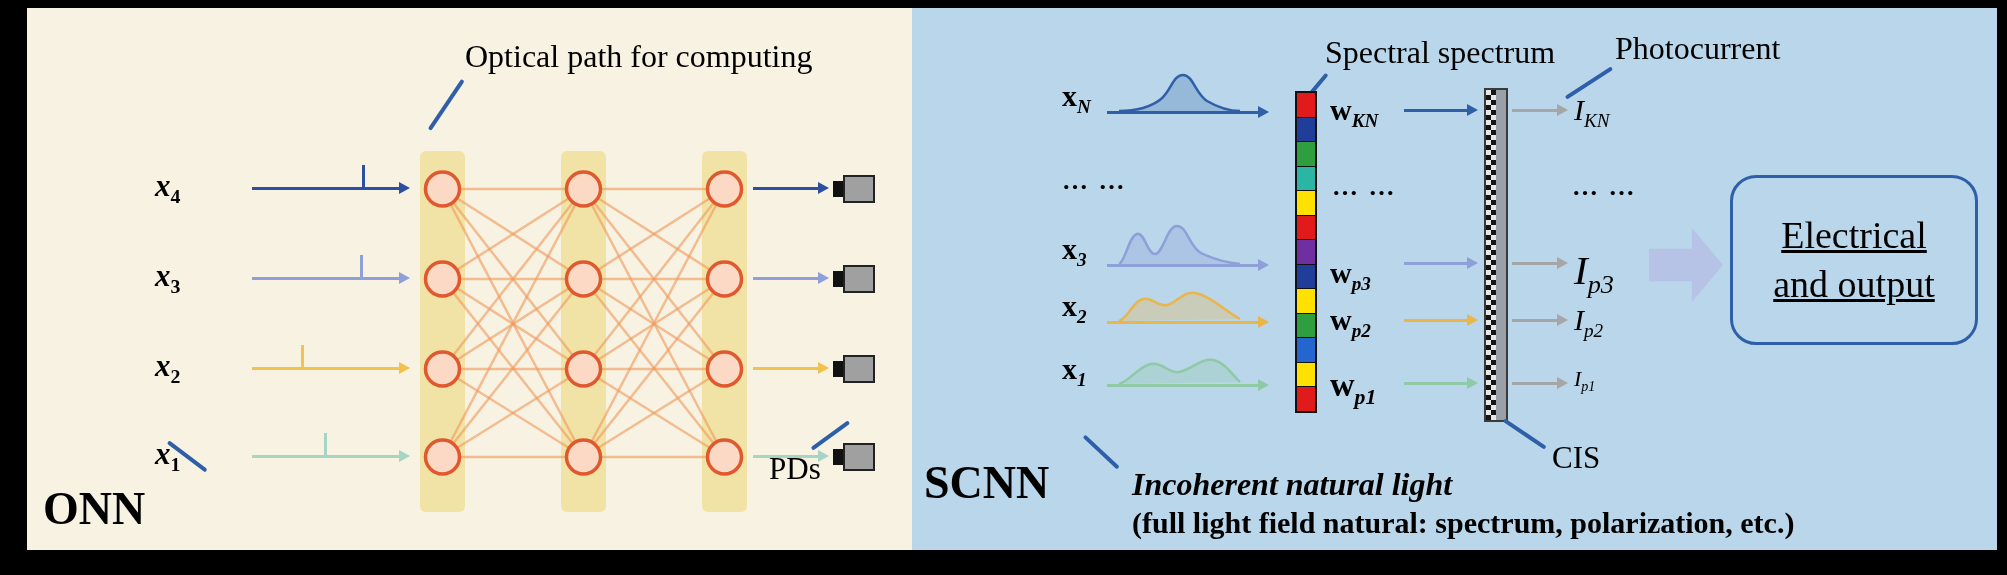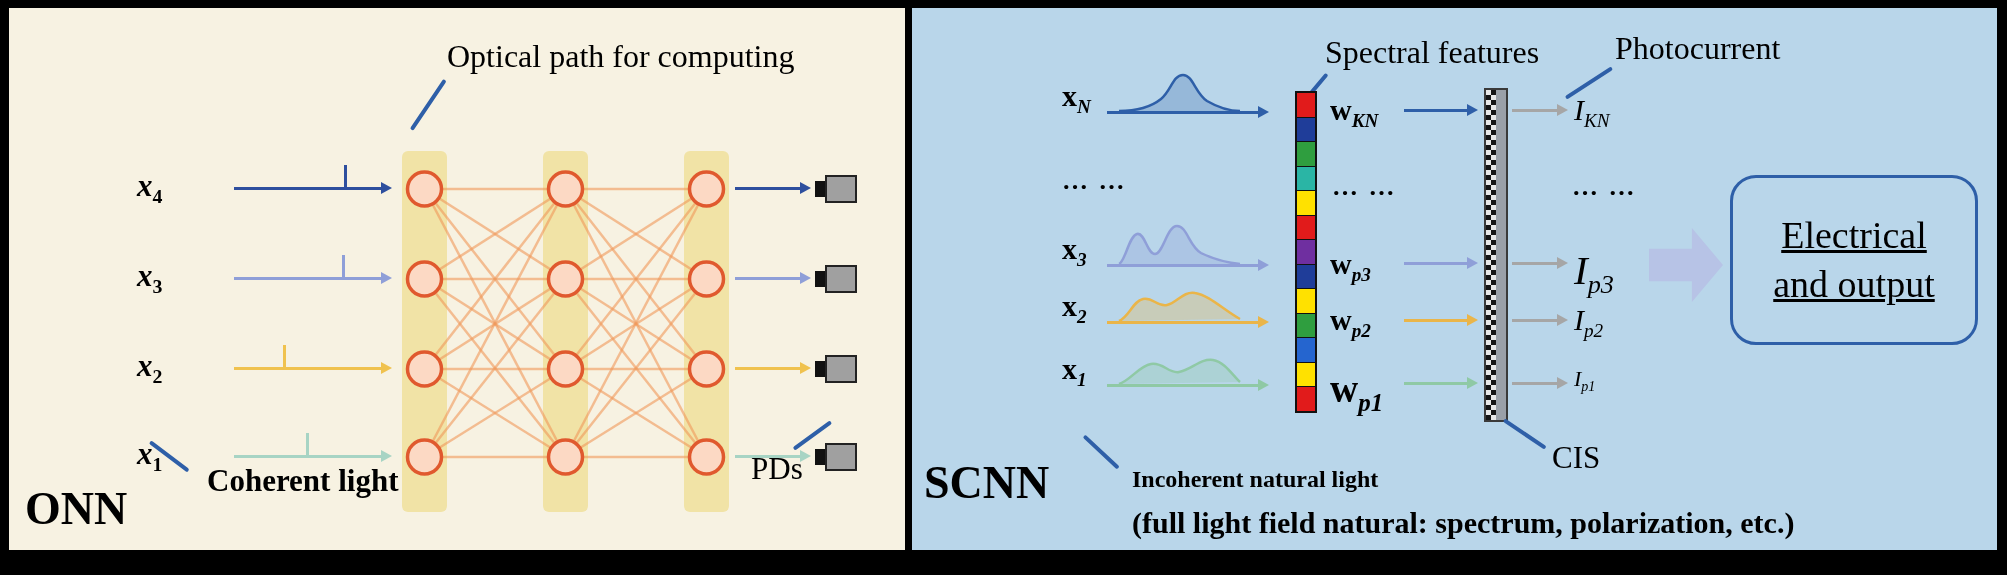--- a/index.html
+++ b/index.html
@@ -1,19 +1,19 @@
 <!DOCTYPE html>
 <html><head>
 <meta charset="utf-8">
 <style>
   html,body{margin:0;padding:0;background:#000;}
   .canvas{position:relative;width:2007px;height:575px;background:#000;
           font-family:"Liberation Serif","DejaVu Serif",serif;color:#000;overflow:hidden;}
   .panel{position:absolute;top:8px;height:542px;}
-  #left-panel{left:9px;width:896px;}
+  #left-panel{left:27px;width:896px;}
   #right-panel{left:912px;width:1085px;}
   .lbl{position:absolute;white-space:nowrap;}
   .bold{font-weight:bold;}
   .italic{font-style:italic;}
   sub{font-size:64%;line-height:0;}
   .harrow{position:absolute;height:3px;background:currentColor;}
   .harrow::after{content:"";position:absolute;right:-10px;top:-5px;width:0;height:0;
     border-left:11px solid currentColor;border-top:6.5px solid transparent;border-bottom:6.5px solid transparent;}
   .pline{position:absolute;height:4px;background:currentColor;transform-origin:0 50%;border-radius:2px;}
   .spike{position:absolute;width:3px;background:currentColor;}
@@ -126,31 +126,30 @@
     <div class="pd" style="left:806px;top:347px;">
         <div class="pd-stub"></div>
         <div class="pd-body"></div>
       </div>
     <div class="pd" style="left:806px;top:435px;">
         <div class="pd-stub"></div>
         <div class="pd-body"></div>
       </div>
 
     <div class="pline" style="left: 141px; top: 432px; width: 48px; transform: rotate(37deg); color: rgb(46, 95, 168);"></div>
-    <div class="lbl bold" style="left:198px;top:455px;font-size:31px;">Coherent light</div>
 
     <div class="pline" style="left: 822px; top: 412px; width: 46px; transform: rotate(144deg); color: rgb(46, 95, 168);"></div>
     <div class="lbl" style="left:742px;top:443px;font-size:31px;">PDs</div>
 
     <div class="title-big" style="left:16px;top:474px;">ONN</div>
   </div>
 
   <div class="panel" id="right-panel" style="background: rgb(185, 214, 234);">
 
-    <div class="lbl" style="left:413px;top:26px;font-size:32px;">Spectral features</div>
+    <div class="lbl" style="left:413px;top:26px;font-size:32px;">Spectral spectrum</div>
     <div class="pline" style="left: 415px; top: 64px; width: 42px; transform: rotate(130deg); color: rgb(46, 95, 168);"></div>
 
     <div class="lbl" style="left:703px;top:22px;font-size:32px;">Photocurrent</div>
     <div class="pline" style="left: 700px; top: 58px; width: 55px; transform: rotate(147deg); color: rgb(46, 95, 168);"></div>
 
     <div class="lbl bold" style="left:150px;top:71px;font-size:30px;"><span>x</span><sub class="italic">N</sub></div>
     <svg class="curve" viewBox="0 0 125 46" style="left: 205px; top: 59px; color: rgb(46, 95, 168);">
         <path d="M2 44 C20 44 34 40 44 32 C54 24 56 8 66 8 C76 8 78 26 90 34 C102 41 114 44 123 44" fill="currentColor" fill-opacity="0.25" stroke="currentColor" stroke-width="2.5"></path>
       </svg>
     <div class="harrow" style="left: 195px; top: 103px; width: 152px; color: rgb(46, 95, 168);"></div>
@@ -161,41 +160,41 @@
 
     <div class="dots" style="left:150px;top:158px;">… …</div>
     <div class="dots" style="left:420px;top:164px;">… …</div>
     <div class="dots" style="left:660px;top:164px;">… …</div>
 
     <div class="lbl bold" style="left:150px;top:224px;font-size:30px;"><span>x</span><sub class="italic">3</sub></div>
     <svg class="curve" viewBox="0 0 125 46" style="left: 205px; top: 212px; color: rgb(143, 159, 216);">
         <path d="M2 44 C8 42 12 16 20 14 C28 12 30 34 38 34 C46 34 50 6 60 6 C70 6 72 26 84 33 C96 39 112 43 123 44" fill="currentColor" fill-opacity="0.3" stroke="currentColor" stroke-width="2.5"></path>
       </svg>
     <div class="harrow" style="left: 195px; top: 256px; width: 152px; color: rgb(143, 159, 216);"></div>
-    <div class="lbl" style="left:418px;top:239px;font-size:30px;"><span class="bold">w</span><sub class="italic bold">p3</sub></div>
+    <div class="lbl" style="left:418px;top:248px;font-size:30px;"><span class="bold">w</span><sub class="italic bold">p3</sub></div>
     <div class="harrow" style="left: 492px; top: 254px; width: 64px; color: rgb(143, 159, 216);"></div>
     <div class="harrow" style="left: 600px; top: 254px; width: 46px; color: rgb(166, 166, 166);"></div>
     <div class="lbl italic" style="left:662px;top:238px;font-size:41px;"><span>I</span><sub>p3</sub></div>
 
     <div class="lbl bold" style="left:150px;top:281px;font-size:30px;"><span>x</span><sub class="italic">2</sub></div>
     <svg class="curve" viewBox="0 0 125 46" style="left: 205px; top: 269px; color: rgb(234, 181, 73);">
         <path d="M2 44 C12 40 16 24 26 22 C36 20 40 30 50 28 C60 26 66 14 78 16 C92 18 108 34 123 42" fill="currentColor" fill-opacity="0.3" stroke="currentColor" stroke-width="2.5"></path>
       </svg>
     <div class="harrow" style="left: 195px; top: 313px; width: 152px; color: rgb(234, 181, 73);"></div>
     <div class="lbl" style="left:418px;top:295px;font-size:30px;"><span class="bold">w</span><sub class="italic bold">p2</sub></div>
     <div class="harrow" style="left: 492px; top: 311px; width: 64px; color: rgb(234, 181, 73);"></div>
     <div class="harrow" style="left: 600px; top: 311px; width: 46px; color: rgb(166, 166, 166);"></div>
     <div class="lbl italic" style="left:662px;top:295px;font-size:30px;"><span>I</span><sub>p2</sub></div>
 
     <div class="lbl bold" style="left:150px;top:344px;font-size:30px;"><span>x</span><sub class="italic">1</sub></div>
     <svg class="curve" viewBox="0 0 125 46" style="left: 205px; top: 332px; color: rgb(143, 201, 165);">
         <path d="M2 44 C14 40 22 26 34 24 C46 22 52 34 62 32 C74 30 84 18 96 20 C108 22 116 36 123 42" fill="currentColor" fill-opacity="0.3" stroke="currentColor" stroke-width="2.5"></path>
       </svg>
     <div class="harrow" style="left: 195px; top: 376px; width: 152px; color: rgb(143, 201, 165);"></div>
-    <div class="lbl" style="left:418px;top:358px;font-size:39px;"><span class="bold">w</span><sub class="italic bold">p1</sub></div>
+    <div class="lbl" style="left:418px;top:358px;font-size:34px;"><span class="bold">w</span><sub class="italic bold">p1</sub></div>
     <div class="harrow" style="left: 492px; top: 374px; width: 64px; color: rgb(143, 201, 165);"></div>
     <div class="harrow" style="left: 600px; top: 374px; width: 46px; color: rgb(166, 166, 166);"></div>
     <div class="lbl italic" style="left:662px;top:358px;font-size:22px;"><span>I</span><sub>p1</sub></div>
 
     <div id="filter-bar">
         <div class="filter-cell" style="background: rgb(225, 27, 27);"></div>
         <div class="filter-cell" style="background: rgb(31, 61, 153);"></div>
         <div class="filter-cell" style="background: rgb(47, 158, 63);"></div>
         <div class="filter-cell" style="background: rgb(42, 181, 165);"></div>
         <div class="filter-cell" style="background: rgb(255, 225, 0);"></div>
@@ -215,19 +214,19 @@
     <div class="block-arrow" style="left: 737px; top: 220px; width: 74px; height: 74px; background: rgb(183, 195, 230);"></div>
     <div id="out-box" style="color: rgb(46, 95, 168);">
       <div class="box-line">Electrical</div>
       <div class="box-line">and output</div>
     </div>
 
     <div class="pline" style="left: 592px; top: 410px; width: 50px; transform: rotate(34deg); color: rgb(46, 95, 168);"></div>
     <div class="lbl" style="left:640px;top:432px;font-size:31px;">CIS</div>
 
     <div class="pline" style="left: 172px; top: 426px; width: 47px; transform: rotate(43deg); color: rgb(46, 95, 168);"></div>
-    <div class="lbl bold" style="left:220px;top:458px;font-size:24px;">Incoherent natural light</div>
+    <div class="lbl bold" style="left:220px;top:458px;font-size:32px;font-style:italic;">Incoherent natural light</div>
     <div class="lbl bold" style="left:220px;top:498px;font-size:30px;">(full light field natural:  spectrum, polarization, etc.)</div>
 
     <div class="title-big" style="left:12px;top:448px;">SCNN</div>
   </div>
 
 </div>
 
 </body></html>

